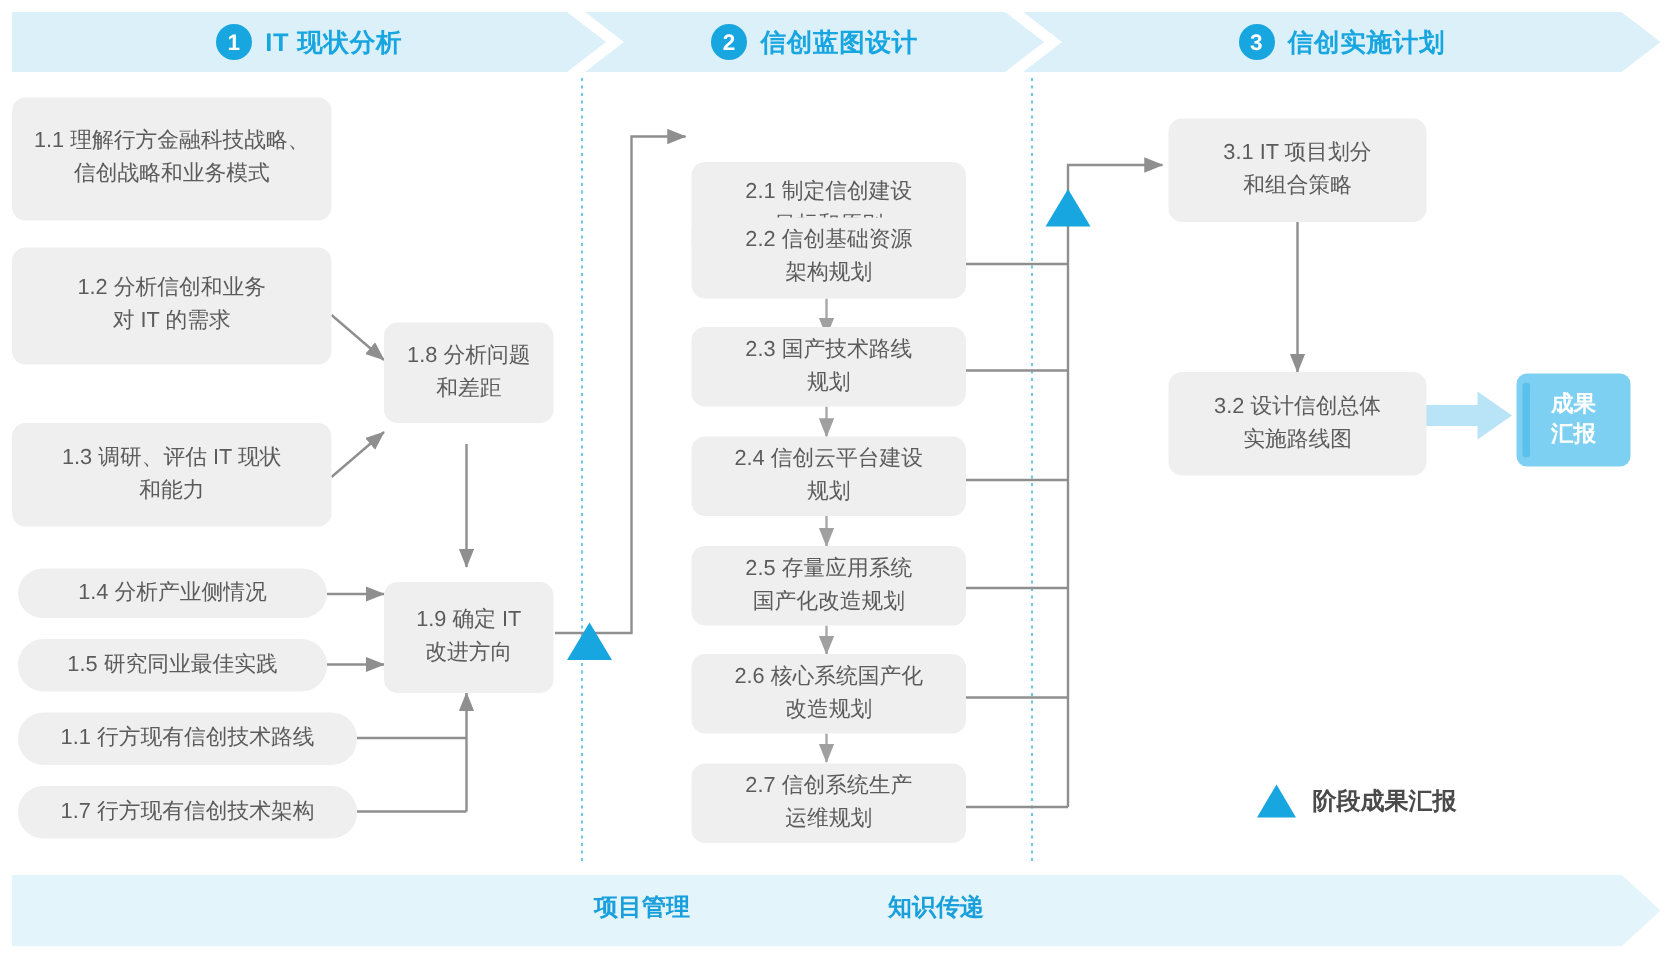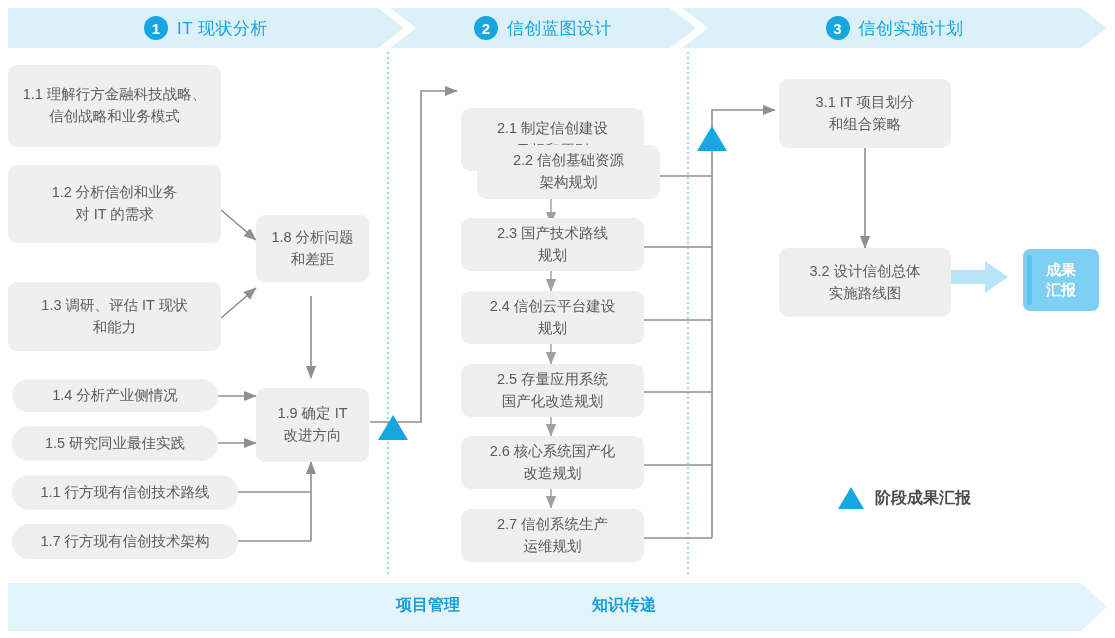--- a/index.html
+++ b/index.html
@@ -31,21 +31,21 @@
       clip-path: polygon(0 0, 399px 0, 425px 20px, 399px 40px, 0 40px, 26px 20px); }
   .phase-inner { display: flex; align-items: center; gap: 9px; }
   .phase-num {
     width: 24px; height: 24px; border-radius: 50%;
     background: #18A6E0; color: #ffffff;
     font-size: 15px; font-weight: bold;
     display: flex; align-items: center; justify-content: center;
     line-height: 1;
   }
   .phase-title {
-    color: #18A6E0; font-size: 17px; font-weight: normal;
+    color: #18A6E0; font-size: 17px; font-weight: bold;
     letter-spacing: 0.5px; white-space: nowrap;
   }
   
   .box {
     position: absolute;
     background: #efefef;
     border-radius: 9px;
     color: #5b5b5b;
     font-size: 14.5px;
     line-height: 1.5;
@@ -58,39 +58,38 @@
   .result-chip {
     position: absolute;
     background: #7ed0f2;
     border-radius: 7px;
     color: #ffffff;
     font-size: 15px; font-weight: bold;
     line-height: 1.35;
     display: flex; align-items: center; justify-content: center;
     text-align: center;
     white-space: pre-line;
-    margin-left: 12px;
   }
   .result-chip::before {
     content: "";
     position: absolute; left: 4px; top: 6px; bottom: 6px; width: 5px;
     background: #59c1ec; border-radius: 3px;
   }
   
   #wires { position: absolute; left: 0; top: 0; width: 1115px; height: 638px; pointer-events: none; }
   
   .tri {
     position: absolute;
     width: 0; height: 0;
     border-left: 15px solid transparent;
     border-right: 15px solid transparent;
     border-bottom: 25px solid #18A6E0;
   }
   
-  #legend { position: absolute; left: 838px; top: 487px; display: flex; align-items: center; gap: 11px; }
+  #legend { position: absolute; left: 838px; top: 523px; display: flex; align-items: center; gap: 11px; }
   .legend-tri {
     width: 0; height: 0;
     border-left: 13px solid transparent;
     border-right: 13px solid transparent;
     border-bottom: 22px solid #18A6E0;
   }
   .legend-label { color: #4a4a4a; font-size: 16px; font-weight: bold; white-space: nowrap; }
   
   #footer {
     position: absolute; left: 8px; top: 583px; width: 1099px; height: 48px;
@@ -194,21 +193,21 @@
   <div class="box" style="left:12px; top:426px; width:206px; height:35px; border-radius:17px;">1.5 研究同业最佳实践</div>
   <div class="box" style="left:12px; top:475px; width:226px; height:35px; border-radius:17px;">1.1 行方现有信创技术路线</div>
   <div class="box" style="left:12px; top:524px; width:226px; height:35px; border-radius:17px;">1.7 行方现有信创技术架构</div>
   <div class="box" style="left:256px; top:215px; width:113px; height:67px;">1.8 分析问题
 和差距</div>
   <div class="box" style="left:256px; top:388px; width:113px; height:74px;">1.9 确定 IT
 改进方向</div>
 
   <div class="box" style="left:461px; top:64px; width:183px; height:63px;margin-top:44px;">2.1 制定信创建设
 目标和原则</div>
-  <div class="box" style="left:461px; top:145px; width:183px; height:54px;margin-left:16px;">2.2 信创基础资源
+  <div class="box" style="left:461px; top:145px; width:183px; height:54px;">2.2 信创基础资源
 架构规划</div>
   <div class="box" style="left:461px; top:218px; width:183px; height:53px;text-align:center;">2.3 国产技术路线
 规划</div>
   <div class="box" style="left:461px; top:291px; width:183px; height:53px;">2.4 信创云平台建设
 规划</div>
   <div class="box" style="left:461px; top:364px; width:183px; height:53px;">2.5 存量应用系统
 国产化改造规划</div>
   <div class="box" style="left:461px; top:436px; width:183px; height:53px;">2.6 核心系统国产化
 改造规划</div>
   <div class="box" style="left:461px; top:509px; width:183px; height:53px;">2.7 信创系统生产

